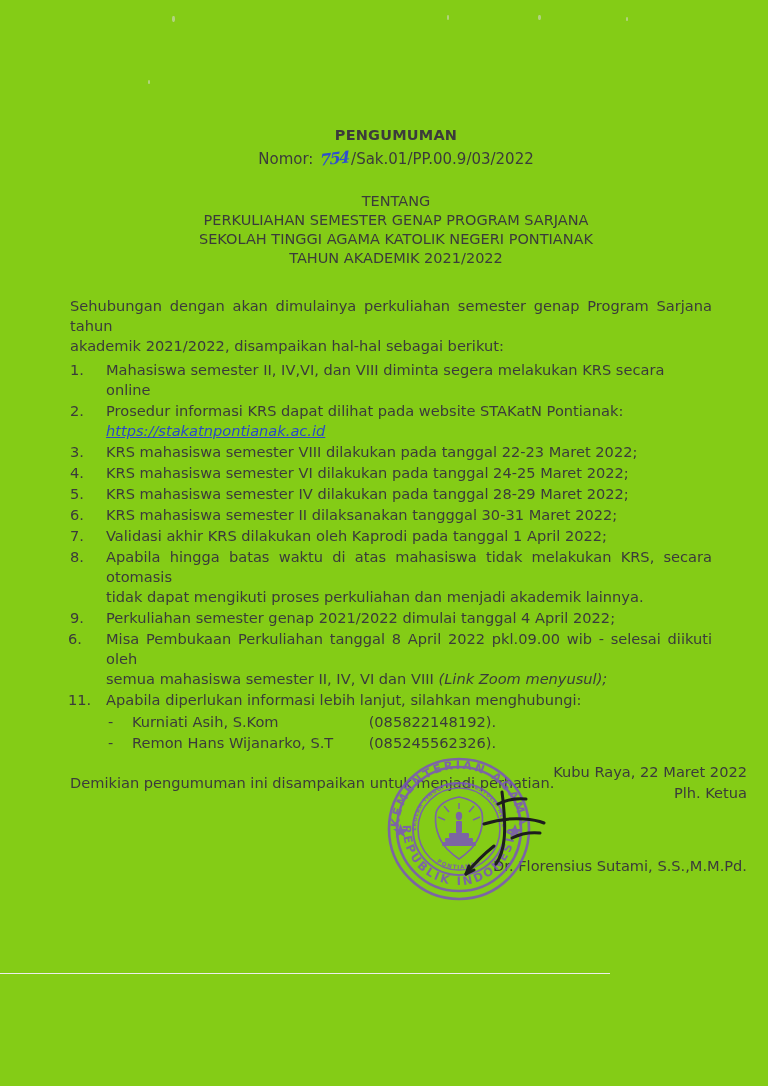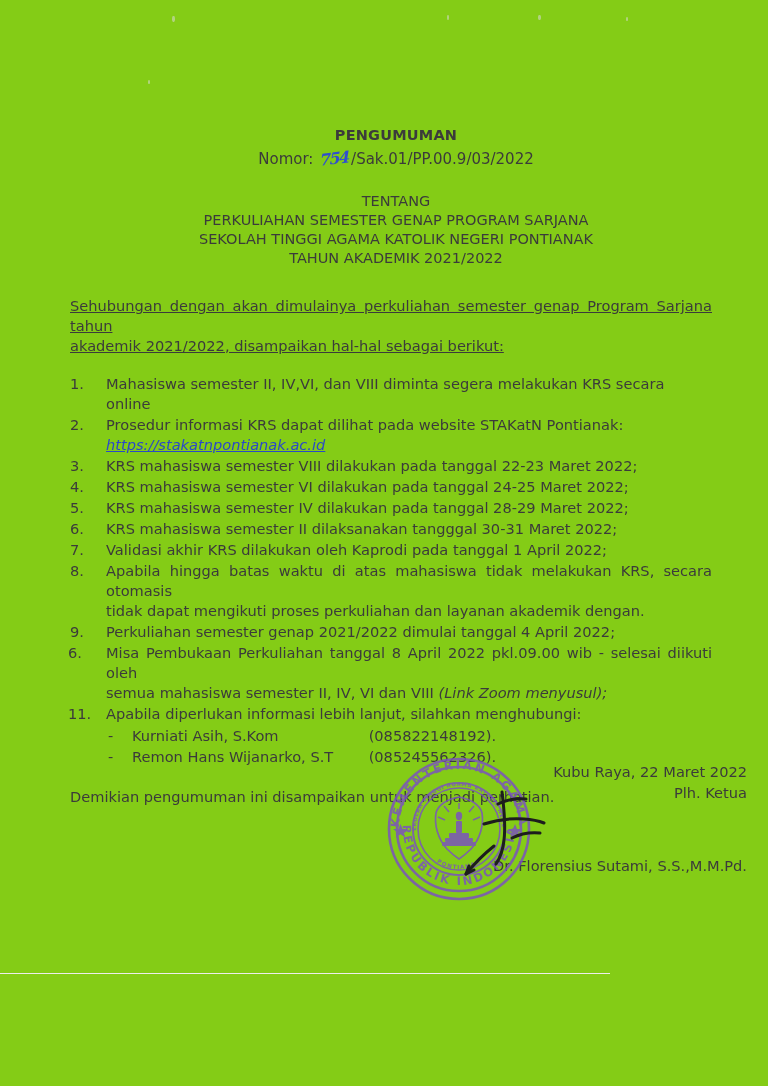--- a/index.html
+++ b/index.html
@@ -79,22 +79,21 @@
     position: absolute;
     left: 70px;
     top: 296px;
     width: 642px;
     font-size: 14.6px;
     line-height: 1.37;
   }
   .intro {
     text-align: justify;
     text-justify: inter-word;
-    margin: 0 0 18px 0;
-    text-decoration: underline;
+    margin: 0 0 4px 0;
   }
   .intro .l2 { display: block; }
 
   ol.items {
     list-style: none;
     margin: 0;
     padding: 0;
   }
   ol.items > li {
     position: relative;
@@ -248,21 +247,21 @@
       </li>
 
       <li>
         <span class="num">7.</span>
         <span class="txt">Validasi akhir KRS dilakukan oleh Kaprodi pada tanggal 1 April 2022;</span>
       </li>
 
       <li>
         <span class="num">8.</span>
         <span class="txt justify">Apabila hingga batas waktu di atas mahasiswa tidak melakukan KRS, secara otomasis</span>
-        <span class="txt">tidak dapat mengikuti proses perkuliahan dan layanan akademik dengan.</span>
+        <span class="txt">tidak dapat mengikuti proses perkuliahan dan menjadi akademik lainnya.</span>
       </li>
 
       <li>
         <span class="num">9.</span>
         <span class="txt">Perkuliahan semester genap 2021/2022 dimulai tanggal 4 April 2022;</span>
       </li>
 
       <li>
         <span class="num wide">6.</span>
         <span class="txt justify">Misa Pembukaan Perkuliahan tanggal 8 April 2022 pkl.09.00 wib - selesai diikuti oleh</span>

